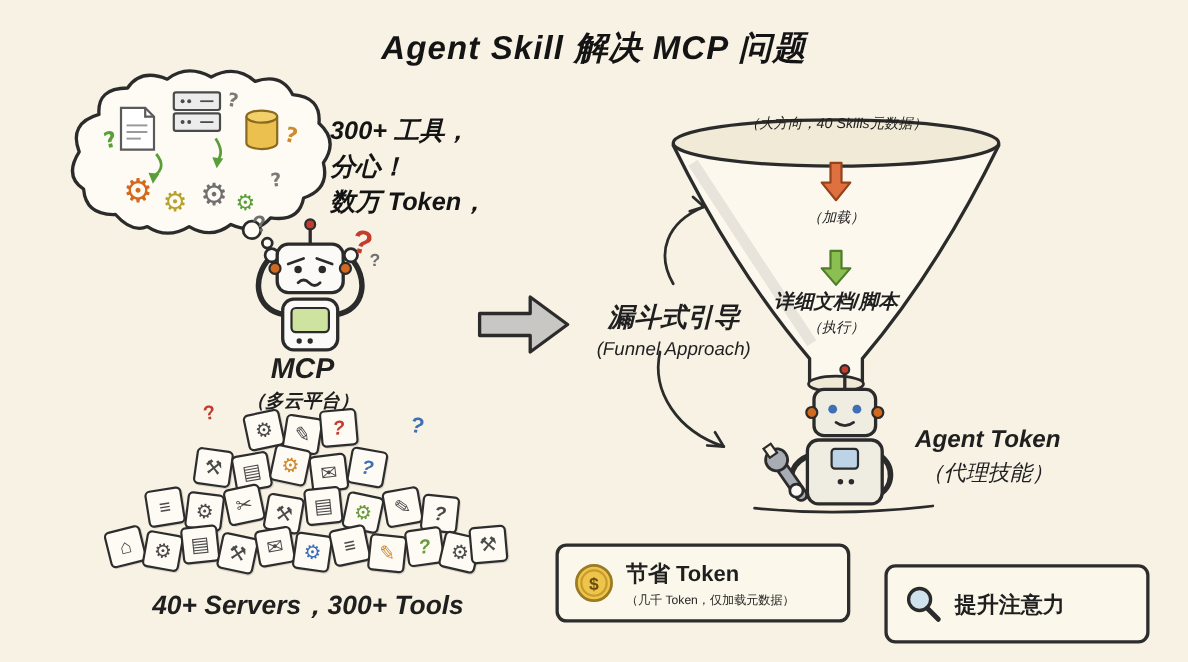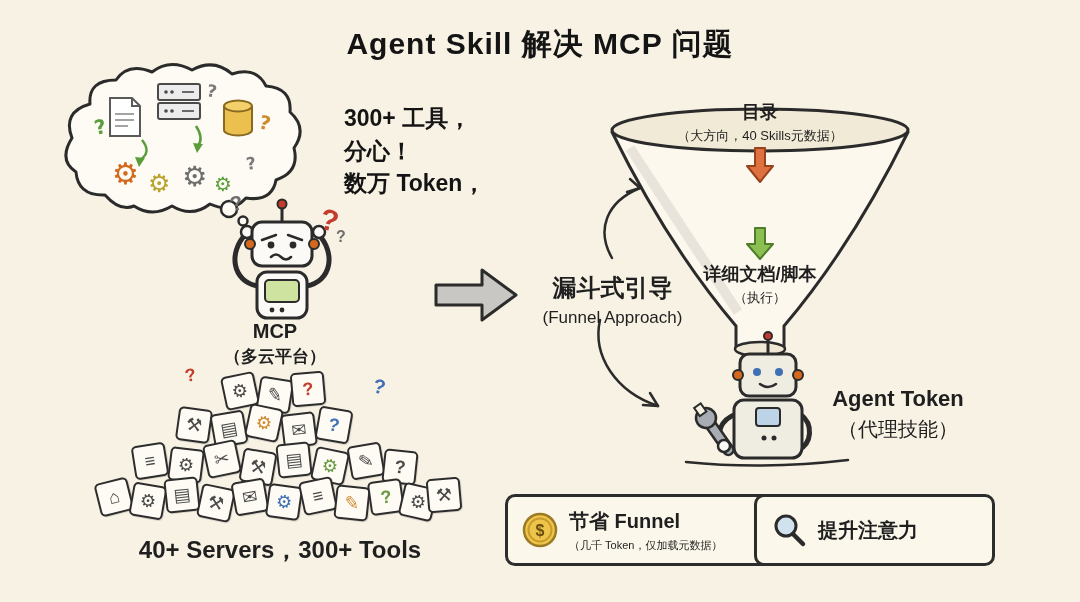--- a/index.html
+++ b/index.html
@@ -2,30 +2,30 @@
 <html><head>
 <meta charset="utf-8">
 <style>
   * { margin:0; padding:0; box-sizing:border-box; }
   html,body { width:1080px; height:602px; }
   body {
     font-family:"Liberation Sans","DejaVu Sans",sans-serif;
     background:#f7f2e4; color:#1f1f1f; overflow:hidden;
   }
   #stage { position:relative; width:1080px; height:602px; background:#f7f2e4; }
-  .abs { position:absolute; }
+  .abs { position:absolute;font-style:italic; }
   svg.art { position:absolute; left:0; top:0; z-index:1; }
   .txt { z-index:3; }
 
   .title { left:0; right:0; top:24px; text-align:center; font-size:30px; font-weight:bold; letter-spacing:1px; color:#141414; }
 
-  .thought-text { left:300px; top:102px; font-size:23px; font-weight:bold; line-height:1.42; color:#141414;margin-left:44px; }
+  .thought-text { left:300px; top:102px; font-size:23px; font-weight:bold; line-height:1.42; color:#141414; }
 
   .mcp { left:190px; top:320px; width:170px; text-align:center; }
-  .mcp .label { font-size:20px; font-weight:bold; }
+  .mcp .label { font-size:26px; font-weight:bold; }
   .mcp .sub { font-size:17px; font-weight:bold; margin-top:2px; }
 
   #pile { left:95px; top:368px; width:372px; height:160px; z-index:2; }
   .tile {
     position:absolute; width:34px; height:34px; background:#fdfbf4;
     border:2px solid #2d2d2d; border-radius:5px; display:flex;
     align-items:center; justify-content:center; font-size:18px; font-weight:bold;
     box-shadow:1px 1px 0 rgba(0,0,0,.12);
   }
   .pile-caption { left:115px; top:534px; width:330px; text-align:center; font-size:24px; font-weight:600; }
@@ -41,21 +41,21 @@
   .agent-label { left:823px; top:386px; width:150px; text-align:center; }
   .agent-label .l { font-size:22px; font-weight:bold; }
   .agent-label .s { font-size:20px; margin-top:4px; }
 
   .benefit {
     position:absolute; top:494px; height:72px; border:3px solid #2d2d2d;
     border-radius:10px; background:#fbf7ea; display:flex; align-items:center;
     padding:0 13px; gap:10px; z-index:3;
   }
   #benefit-1 { left:505px; width:268px; }
-  #benefit-2 { left:754px; width:241px; }
+  #benefit-2 { left:804px; width:241px;margin-top:19px; }
   .benefit .tt { font-size:20px; font-weight:bold; }
   .benefit .ss { font-size:11px; margin-top:3px; }
 </style>
 </head>
 <body>
 
 <div id="stage">
 
   <svg class="art" width="1080" height="602" viewBox="0 0 1080 602">
 
@@ -227,43 +227,43 @@
     </div>
 
   <div class="abs txt pile-caption">40+ Servers，300+ Tools</div>
 
   <div class="abs txt mid-label">
     <div class="cn">漏斗式引导</div>
     <div class="en">(Funnel Approach)</div>
   </div>
 
   <div class="abs txt stage" style="top:100px">
-    <div class="t">目录</div>
     <div class="s">（大方向，40 Skills元数据）</div>
   </div>
   <div class="abs txt stage" style="top:186px">
+    <div class="s">（加载）</div>
   </div>
   <div class="abs txt stage" style="top:262px">
     <div class="t">详细文档/脚本</div>
     <div class="s">（执行）</div>
   </div>
 
   <div class="abs txt agent-label">
     <div class="l">Agent Token</div>
     <div class="s">（代理技能）</div>
   </div>
 
   <div class="benefit" id="benefit-1">
     <svg width="38" height="38" viewBox="0 0 38 38">
       <circle cx="19" cy="19" r="16" fill="#eec54a" stroke="#9a7a22" stroke-width="2.5"></circle>
       <circle cx="19" cy="19" r="11.5" fill="none" stroke="#c79b2e" stroke-width="2"></circle>
       <text x="19" y="25" text-anchor="middle" font-size="16" font-weight="bold" fill="#6b4e12">$</text>
     </svg>
     <div>
-      <div class="tt">节省 Funnel</div>
+      <div class="tt">节省 Token</div>
       <div class="ss">（几千 Token，仅加载元数据）</div>
     </div>
   </div>
 
   <div class="benefit" id="benefit-2">
     <svg width="38" height="38" viewBox="0 0 38 38">
       <circle cx="16" cy="15" r="10" fill="#cfe2ee" stroke="#2b2b2b" stroke-width="3"></circle>
       <line x1="23" y1="23" x2="33" y2="33" stroke="#2b2b2b" stroke-width="4.5" stroke-linecap="round"></line>
     </svg>
     <div>

